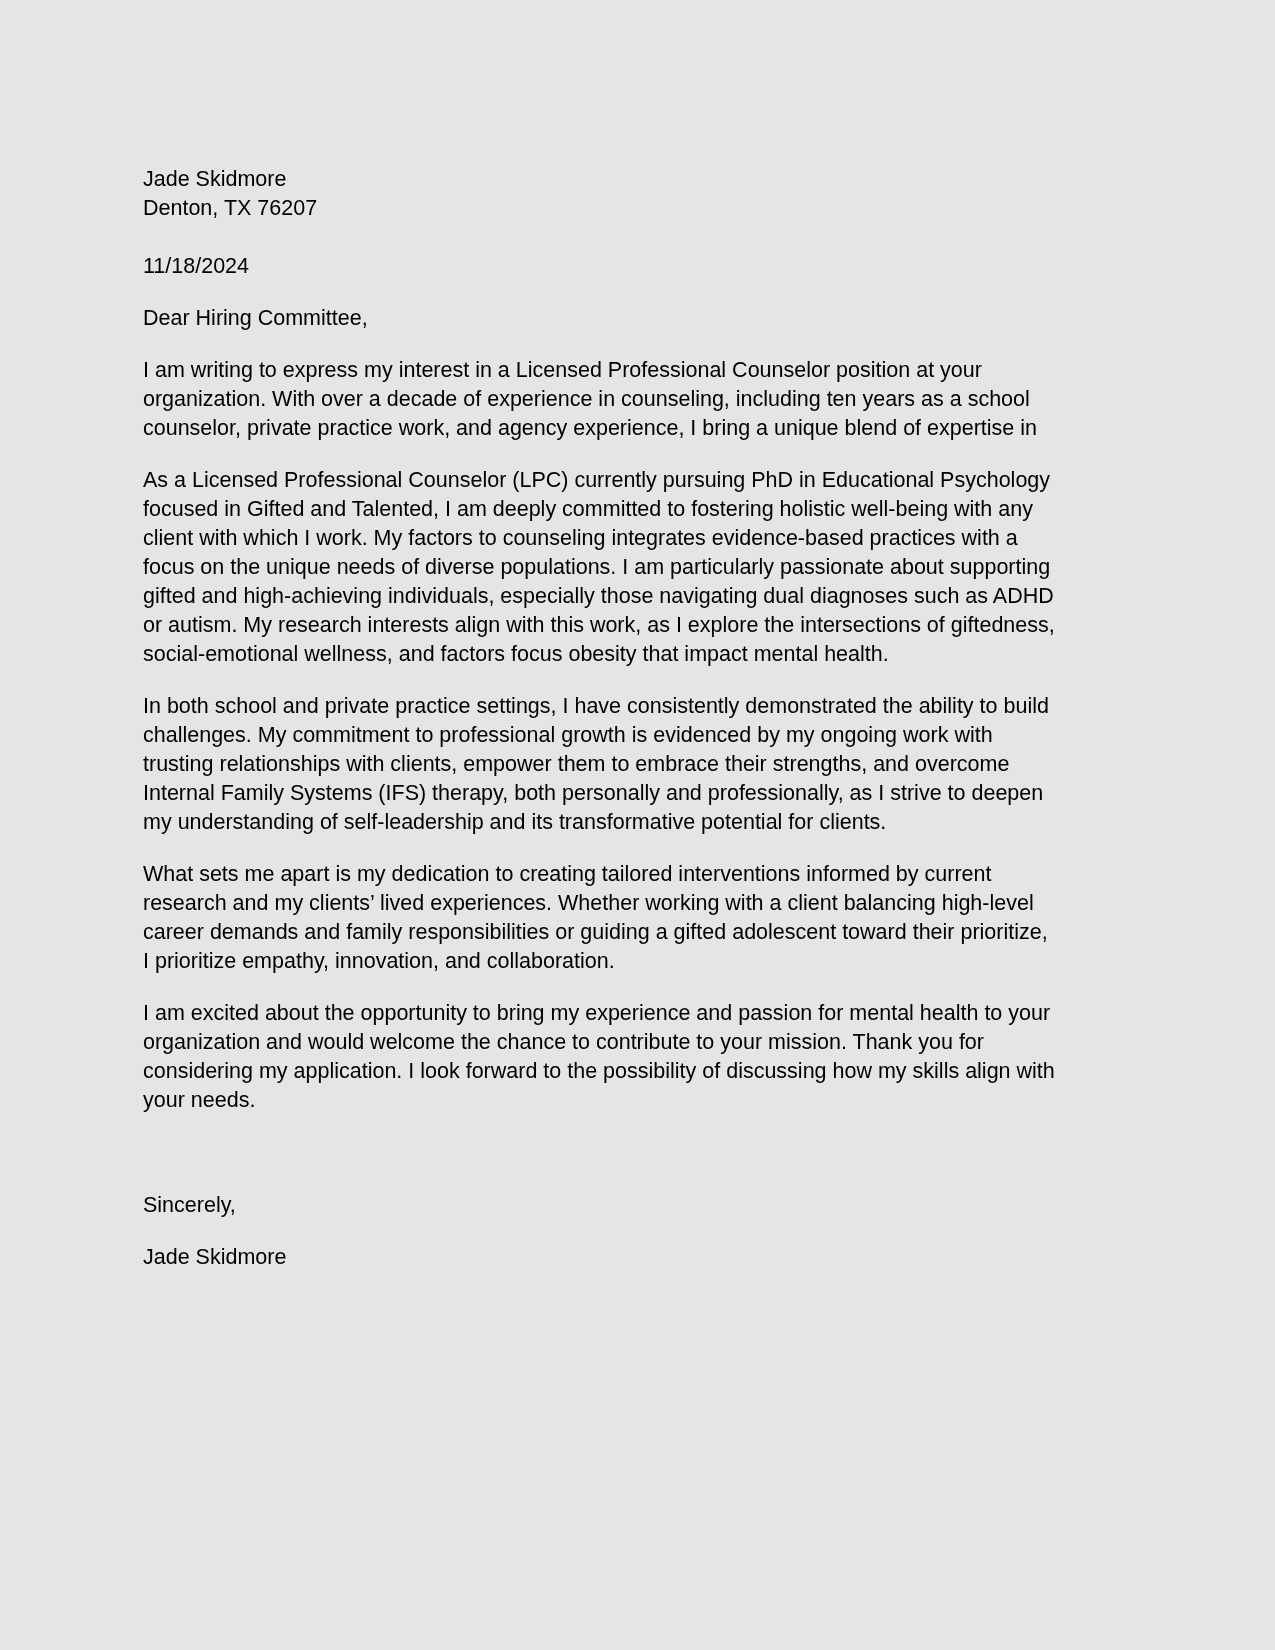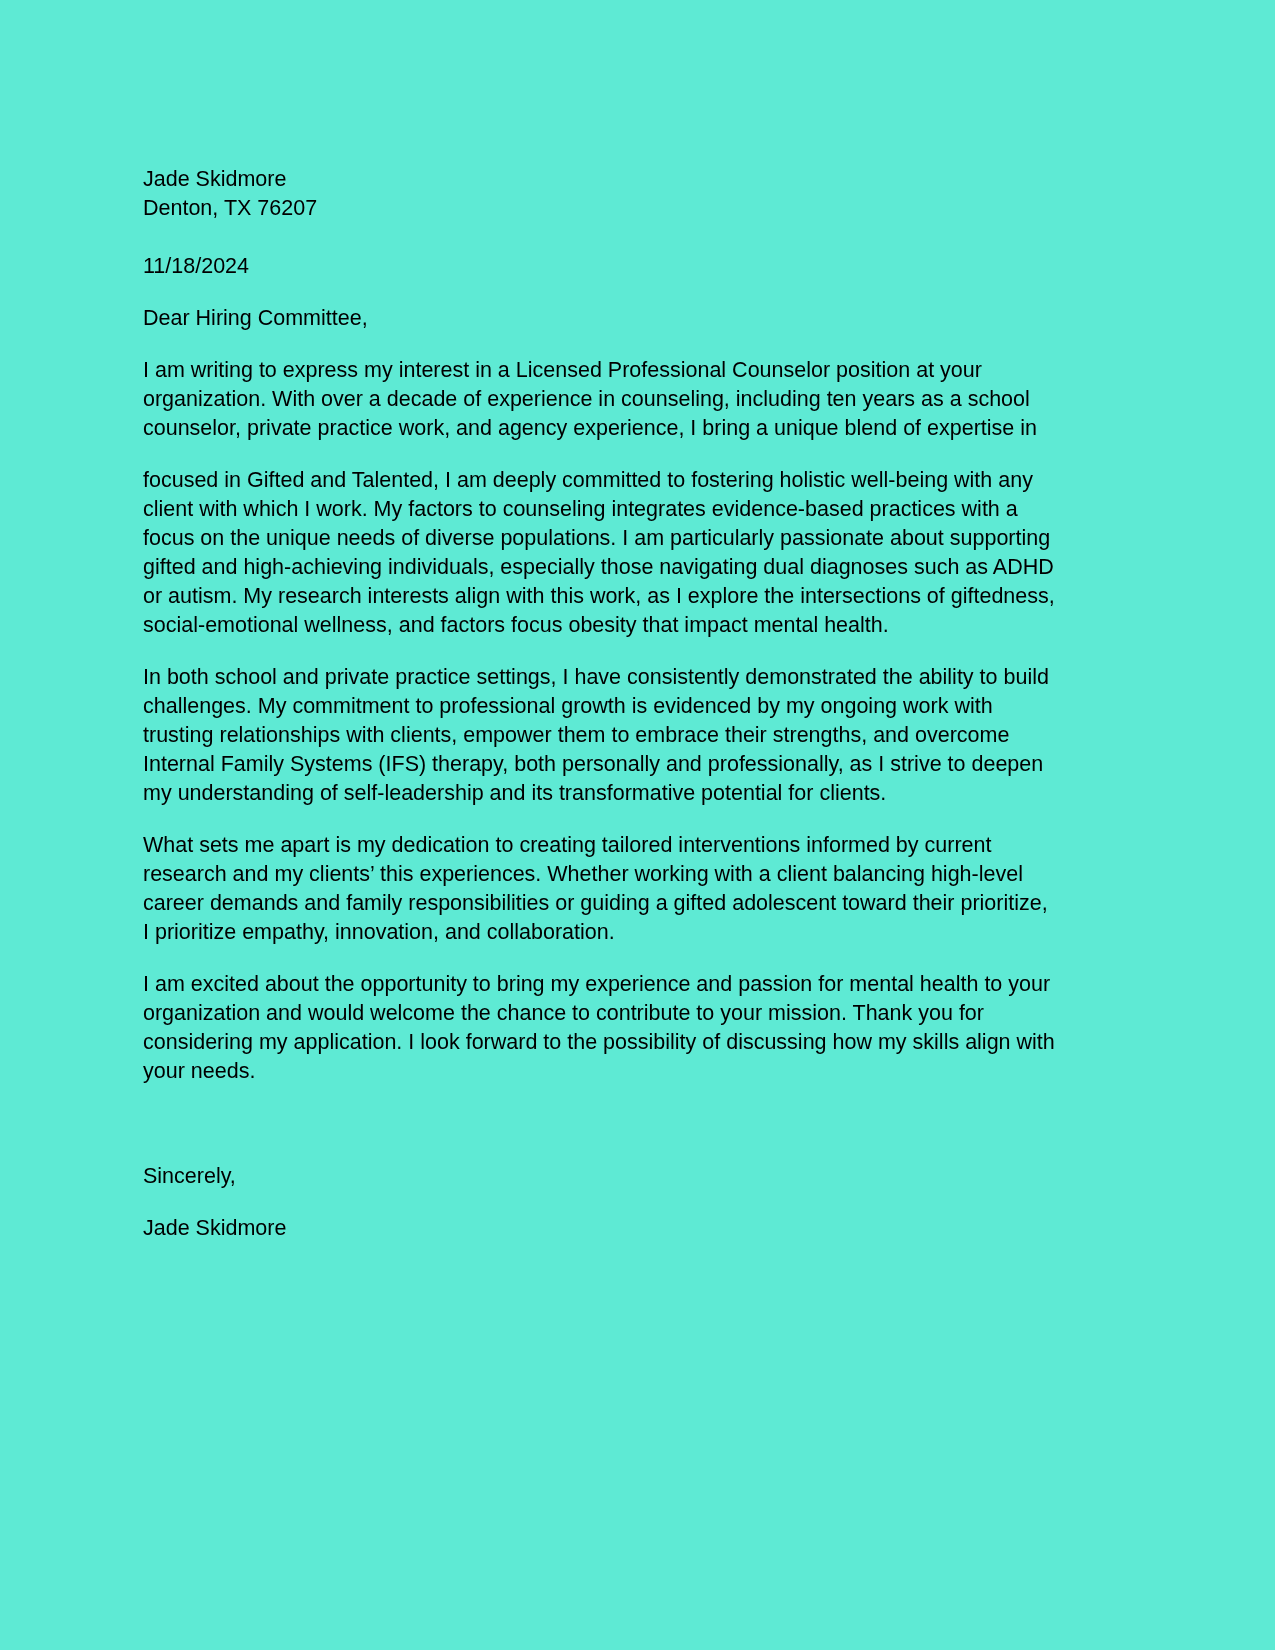--- a/index.html
+++ b/index.html
@@ -1,19 +1,19 @@
 <!DOCTYPE html>
 <html><head>
   <meta charset="utf-8">
   <style>
     html, body { margin: 0; padding: 0; background: #ffffff; }
     body { width: 1275px; height: 1650px; position: relative; overflow: hidden; }
     .page {
       position: absolute; left: 0; top: 0; width: 1275px; height: 1650px;
-      background: #5eead4;
+      background: #e5e5e5;
       font-family: "Liberation Sans", sans-serif;
       color: #000000;
       font-size: 21.5px;
     }
     .content { position: absolute; left: 143px; top: 165px; width: 1000px; }
     .line { display: block; height: 29px; line-height: 29px; white-space: nowrap; }
     .link { color: #1155cc; text-decoration: underline; text-underline-offset: 2px; }
     .block { margin: 0; }
     .gap-date { height: 29px; }
     .gap-para { height: 23px; }
@@ -38,41 +38,42 @@
 
     <div class="gap-para"></div>
     <div class="block">
       <span class="line">I am writing to express my interest in a Licensed Professional Counselor position at your</span>
       <span class="line">organization. With over a decade of experience in counseling, including ten years as a school</span>
       <span class="line">counselor, private practice work, and agency experience, I bring a unique blend of expertise in</span>
     </div>
 
     <div class="gap-para"></div>
     <div class="block">
+      <span class="line">As a Licensed Professional Counselor (LPC) currently pursuing PhD in Educational Psychology</span>
       <span class="line">focused in Gifted and Talented, I am deeply committed to fostering holistic well-being with any</span>
       <span class="line">client with which I work. My factors to counseling integrates evidence-based practices with a</span>
       <span class="line">focus on the unique needs of diverse populations. I am particularly passionate about supporting</span>
       <span class="line">gifted and high-achieving individuals, especially those navigating dual diagnoses such as ADHD</span>
       <span class="line">or autism. My research interests align with this work, as I explore the intersections of giftedness,</span>
       <span class="line">social-emotional wellness, and factors focus obesity that impact mental health.</span>
     </div>
 
     <div class="gap-para"></div>
     <div class="block">
       <span class="line">In both school and private practice settings, I have consistently demonstrated the ability to build</span>
       <span class="line">challenges. My commitment to professional growth is evidenced by my ongoing work with</span>
       <span class="line">trusting relationships with clients, empower them to embrace their strengths, and overcome</span>
       <span class="line">Internal Family Systems (IFS) therapy, both personally and professionally, as I strive to deepen</span>
       <span class="line">my understanding of self-leadership and its transformative potential for clients.</span>
     </div>
 
     <div class="gap-para"></div>
     <div class="block">
       <span class="line">What sets me apart is my dedication to creating tailored interventions informed by current</span>
-      <span class="line">research and my clients’ this experiences. Whether working with a client balancing high-level</span>
+      <span class="line">research and my clients’ lived experiences. Whether working with a client balancing high-level</span>
       <span class="line">career demands and family responsibilities or guiding a gifted adolescent toward their prioritize,</span>
       <span class="line">I prioritize empathy, innovation, and collaboration.</span>
     </div>
 
     <div class="gap-para"></div>
     <div class="block">
       <span class="line">I am excited about the opportunity to bring my experience and passion for mental health to your</span>
       <span class="line">organization and would welcome the chance to contribute to your mission. Thank you for</span>
       <span class="line">considering my application. I look forward to the possibility of discussing how my skills align with</span>
       <span class="line">your needs.</span>

